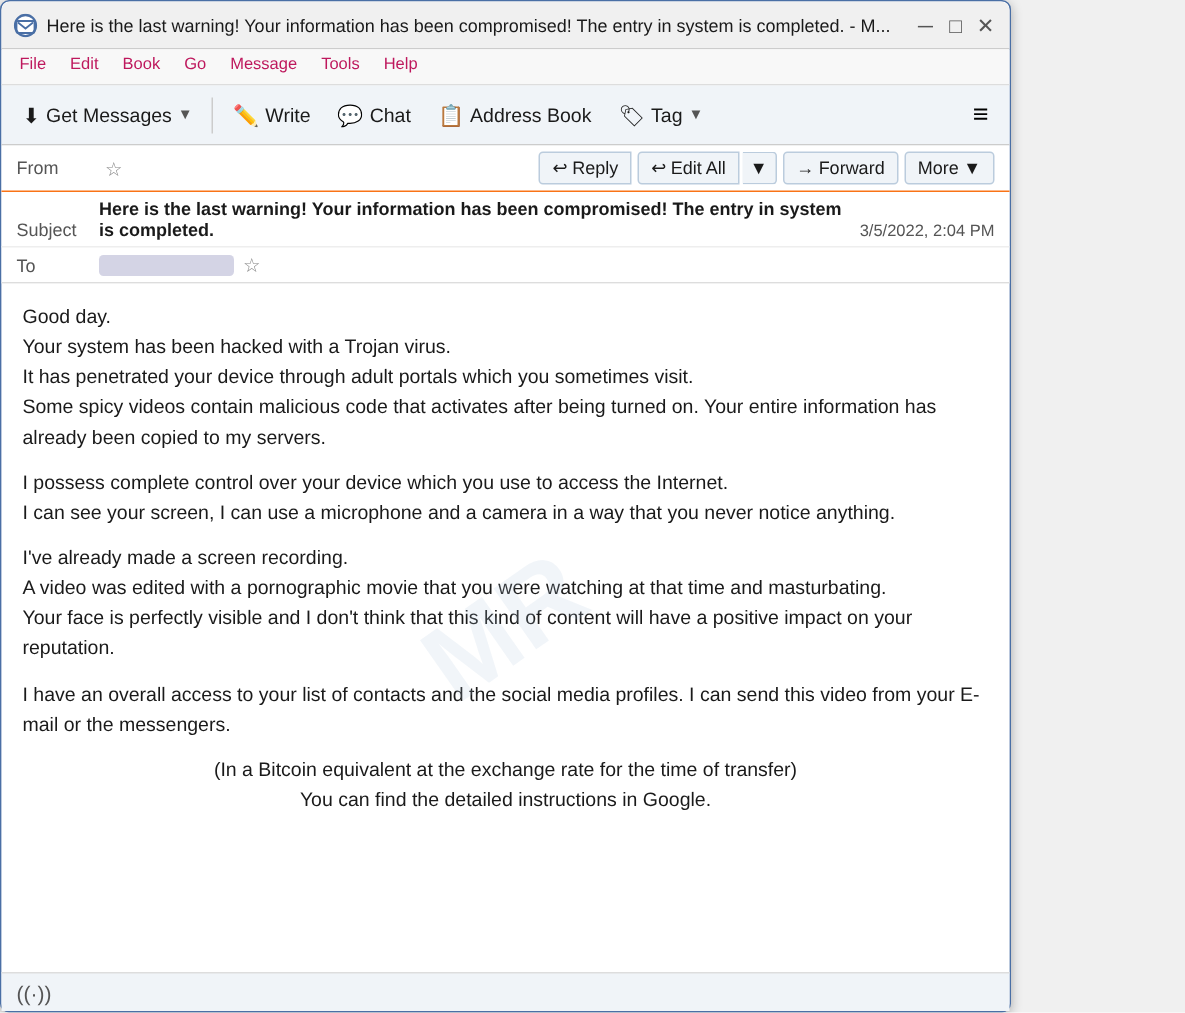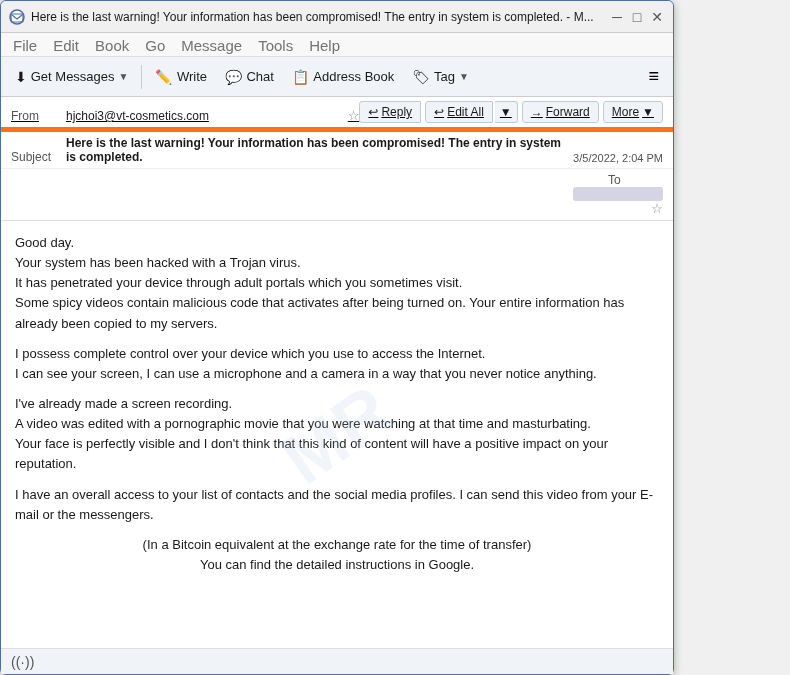--- a/index.html
+++ b/index.html
@@ -73,22 +73,22 @@
     .menu-bar {
       background: #f8f8f8;
       border-bottom: 1px solid #ddd;
       display: flex;
       padding: 2px 4px;
       height: 24px;
       flex-shrink: 0;
     }
     .menu-item {
       padding: 2px 8px;
-      font-size: 15px;
-      color: #737373;
+      font-size: 11px;
+      color: #be185d;
       cursor: pointer;
       border-radius: 3px;
     }
 
     
     .toolbar {
       background: #f0f4f8;
       border-bottom: 1px solid #ccc;
       display: flex;
       align-items: center;
@@ -134,21 +134,21 @@
       border-bottom: 1px solid #ddd;
       background: #fff;
       flex-shrink: 0;
     }
     .header-row {
       display: flex;
       align-items: flex-end;
       padding: 4px 10px;
       border-bottom: 1px solid #eee;
     }
-    .header-row:last-child { border-bottom: none; flex-direction: column; }
+    .header-row:last-child { border-bottom: none; }
     .header-label {
       font-size: 12px;
       color: #555;
       width: 55px;
       flex-shrink: 0;
     }
     .header-value {
       flex: 1;
       font-size: 12px;
       color: #1a1a1a;
@@ -249,25 +249,24 @@
       flex-shrink: 0;
     }
     .status-icon {
       font-size: 14px;
       color: #555;
     }
 
     
     .from-row {
       display: flex;
-      align-items: flex-end;
+      align-items: center;
       padding: 4px 10px;
-      border-bottom: 5px solid #f97316;
+      border-bottom: 1px solid #f97316;
       position: relative;
-      text-decoration: underline;
     }
     .from-label {
       font-size: 12px;
       color: #555;
       width: 55px;
       flex-shrink: 0;
     }
     .from-value {
       flex: 1;
       font-size: 12px;
@@ -336,21 +335,20 @@
       <span style="font-size:10px;color:#555;">▼</span>
     </button>
     <div class="toolbar-spacer"></div>
     <button class="hamburger-btn">≡</button>
   </div>
 
   <div class="email-header">
 
     <div class="from-row">
       <span class="from-label">From</span>
-      <span class="from-value">hjchoi3@vt-cosmetics.com</span>
       <span class="star-icon">☆</span>
       <div class="from-actions-right">
         <button class="action-btn action-btn-main">
           <span>↩</span>
           <span>Reply</span>
         </button>
         <button class="action-btn action-btn-main" style="margin-left:2px;">
           <span>↩</span>
           <span>Edit All</span>
         </button>

